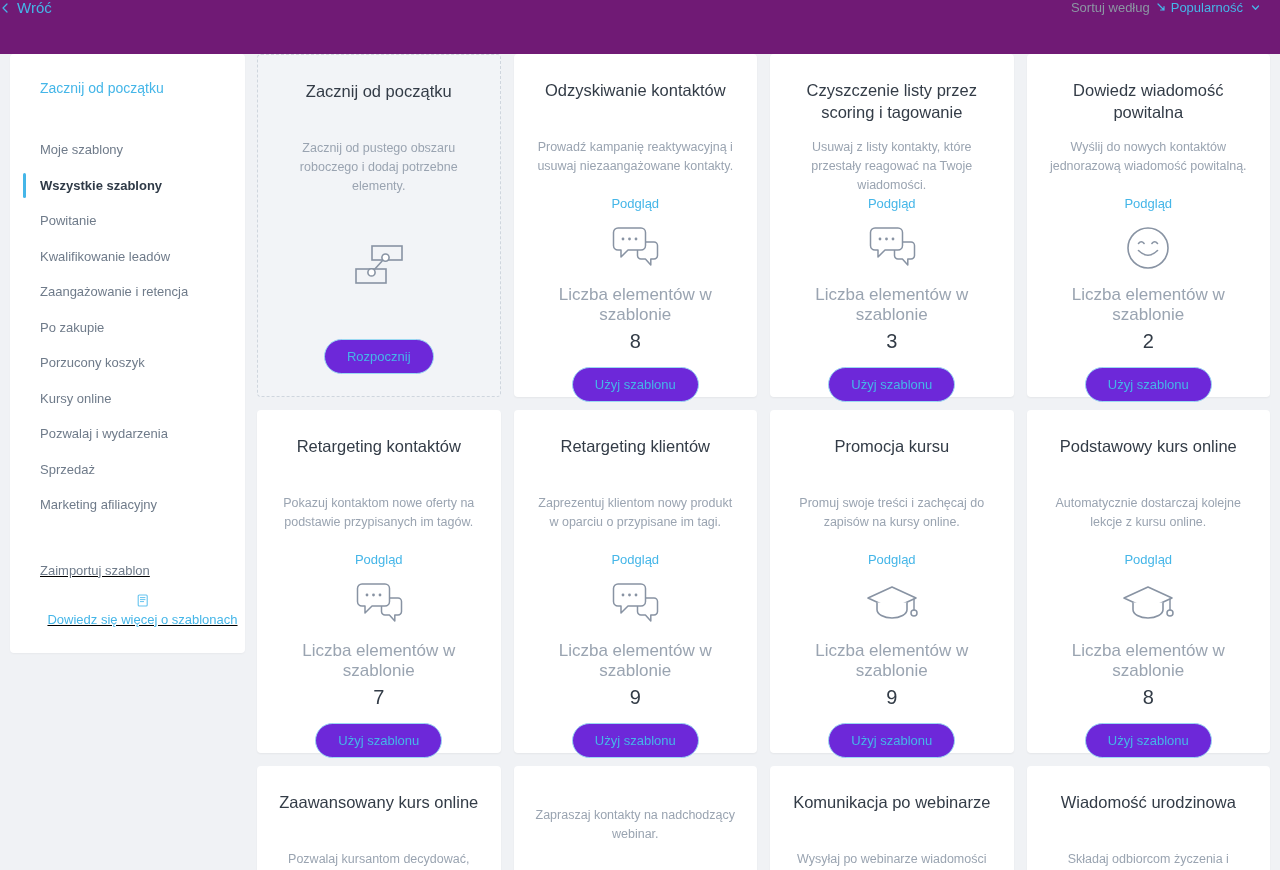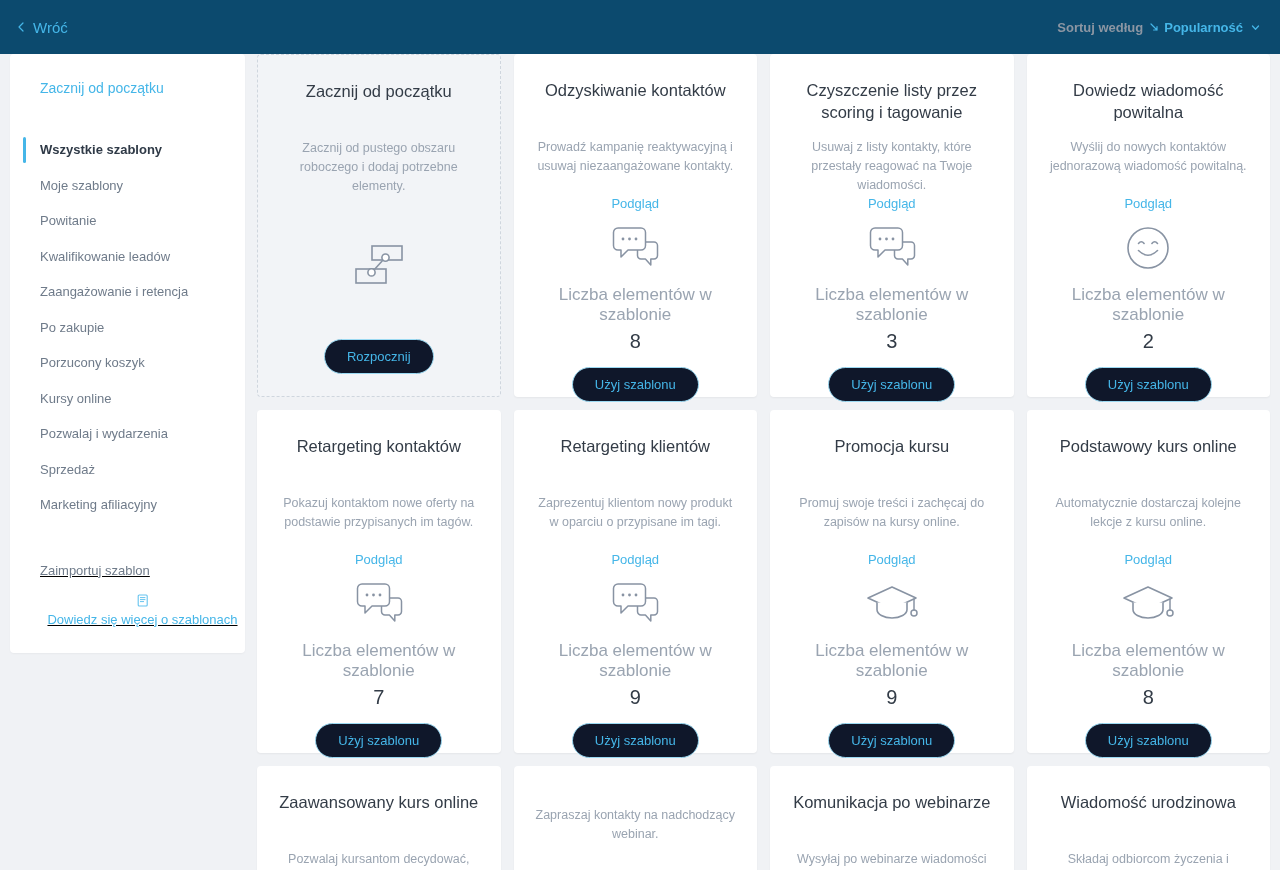--- a/index.html
+++ b/index.html
@@ -9,42 +9,41 @@
     overflow: hidden;
     background: #f0f2f5;
     font-family: "Liberation Sans", sans-serif;
     -webkit-font-smoothing: antialiased;
   }
 
   
   .topbar {
     height: 54px;
     display: flex;
-    align-items: center;
+    align-items: flex-start;
     justify-content: space-between;
-    padding: 0 22px 0 16px;
-    background: #0c4a6e;
+    padding: 0 22px 0 0;
+    background: #701a75;
   }
   .back-link {
     display: flex;
     align-items: center;
     gap: 7px;
     color: #45b6e8;
     font-size: 15px;
     cursor: pointer;
     line-height: 1;
   }
   .back-link .chev { display:block; width:10px; height:10px; }
   .sort-wrap {
     display: flex;
     align-items: center;
     gap: 6px;
     font-size: 13px;
     color: #8c96a3;
-    font-weight: bold;
   }
   .sort-value {
     color: #45b6e8;
     display: flex;
     align-items: center;
     gap: 4px;
     cursor: pointer;
   }
   .sort-arrow-icon { display:block; width: 11px; height: 11px; }
   .caret-icon { display:block; width: 9px; height: 9px; margin-left:2px;}
@@ -175,21 +174,21 @@
   .card-count {
     margin-top: 4px;
     font-size: 20px;
     color: #333c47;
     line-height: 1.2;
   }
   .btn {
     margin-top: 14px;
     border: 1px solid #9bd9f2;
     border-radius: 18px;
-    background: #0f172a;
+    background: #6d28d9;
     color: #45b6e8;
     font-size: 13px;
     font-family: "Liberation Sans", sans-serif;
     padding: 9px 22px;
     cursor: pointer;
     white-space: nowrap;
   }
   .card.blank .spacer { flex: 1; }
   .card.blank .blank-icon { margin-top: 42px; }
 </style>
@@ -221,22 +220,22 @@
       </span>
     </span>
   </div>
 </div>
 
 <div class="page">
 
   <aside class="sidebar">
     <div class="sidebar-head">Zacznij od początku</div>
     <nav class="sidebar-list">
+        <div class="sb-item">Moje szablony</div>
         <div class="sb-item active">Wszystkie szablony</div>
-        <div class="sb-item">Moje szablony</div>
         <div class="sb-item">Powitanie</div>
         <div class="sb-item">Kwalifikowanie leadów</div>
         <div class="sb-item">Zaangażowanie i retencja</div>
         <div class="sb-item">Po zakupie</div>
         <div class="sb-item">Porzucony koszyk</div>
         <div class="sb-item">Kursy online</div>
         <div class="sb-item">Pozwalaj i wydarzenia</div>
         <div class="sb-item">Sprzedaż</div>
         <div class="sb-item">Marketing afiliacyjny</div>
       </nav>

